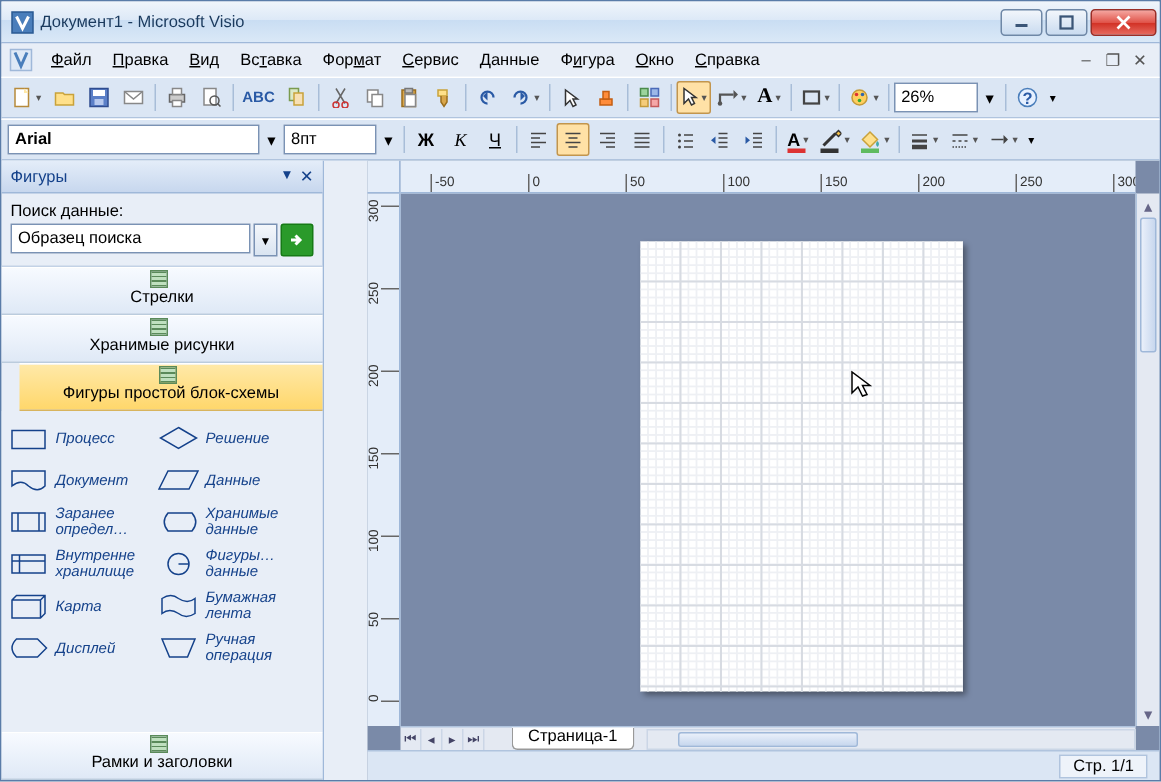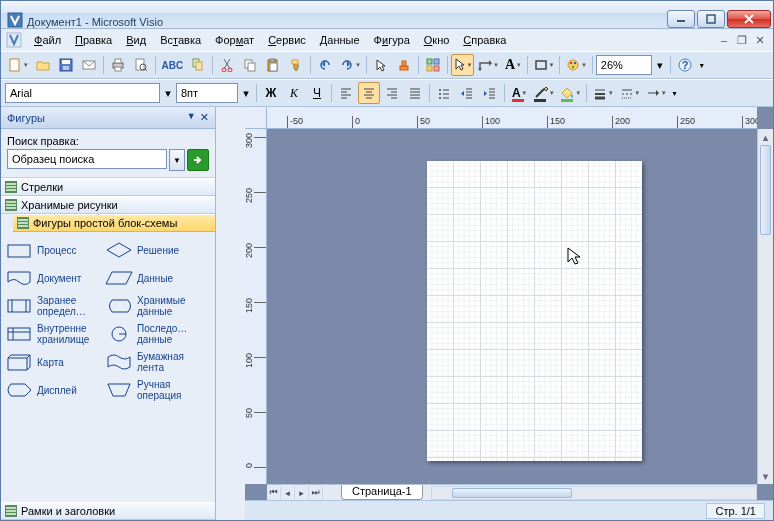--- a/index.html
+++ b/index.html
@@ -1,21 +1,21 @@
 <!DOCTYPE html>
 <html><head>
 <meta charset="utf-8">
 <style>
 * { box-sizing: border-box; margin: 0; padding: 0; font-family: Tahoma, Arial, sans-serif; font-size: 11px; }
 body { background: #fff; overflow: hidden; width: 774px; height: 521px; }
 
 .window { width: 774px; height: 521px; border: 1px solid #5a7ca8; display: flex; flex-direction: column; background: #e8eef7; }
 
 
-.titlebar { height: 28px; background: linear-gradient(to bottom,#f0f5fb 0%,#dde9f7 45%,#c9ddf3 46%,#dae8f7 100%); display: flex; align-items: flex-end; padding: 0 2px 0 6px; border-bottom: 1px solid #9fb8d9; }
+.titlebar { height: 28px; background: linear-gradient(to bottom,#f0f5fb 0%,#dde9f7 45%,#c9ddf3 46%,#dae8f7 100%); display: flex; align-items: center; padding: 0 2px 0 6px; border-bottom: 1px solid #9fb8d9; }
 .titlebar .icon { width: 16px; height: 16px; margin-right: 4px; display:flex;align-items:center;justify-content:center; }
 .titlebar .title { color:#1a3a5e; flex:1; padding-top:1px; }
 .winbtns { display:flex; gap:0; }
 .winbtn { width:28px; height:18px; border:1px solid #6e87a6; border-radius:3px; margin-left:2px; background:linear-gradient(to bottom,#f2f6fb,#c9dbf0); display:flex;align-items:center;justify-content:center; color:#3a5577; }
 .winbtn.close { background:linear-gradient(to bottom,#f5a6a0,#e0544a 50%,#d12f23 51%,#e66a5f); color:#fff; border-color:#9a2e27; width:44px; }
 
 
 .menubar { height: 22px; display:flex; align-items:center; padding: 0 4px; background:#e8eef7; }
 .menubar .logo { width:18px;height:18px;margin-right:4px;display:flex;align-items:center;justify-content:center; }
 .menubar .menu { padding:2px 7px; color:#000; cursor:default; }
@@ -35,26 +35,26 @@
 .body { flex:1; display:flex; overflow:hidden;gap:29px; }
 .panel { width:215px; background:#e8eef7; border-right:1px solid #9fb8d9; display:flex; flex-direction:column; }
 .panel-hd { height:22px; background:linear-gradient(to bottom,#e4edf9,#c7d7ee); border-bottom:1px solid #9fb8d9; display:flex;align-items:center; padding:0 6px; color:#15428b; font-weight:normal; }
 .search { padding:6px; border-bottom:1px solid #c3d2e6; }
 .search label { display:block; margin-bottom:2px; }
 .search-row { display:flex; gap:2px; }
 .search-row .tinput { flex:1; }
 .gobtn { width:22px;height:22px; background:#2a9a2a; border:1px solid #167a16;color:#fff;display:flex;align-items:center;justify-content:center;border-radius:2px;}
 .drpbtn { width:16px;height:22px; border:1px solid #7a92b4; background:linear-gradient(#f4f7fb,#d9e4f1); display:flex;align-items:center;justify-content:center;font-size:8px;}
 
-.cat { height:18px; background:linear-gradient(to bottom,#f7faff,#dfe9f6); border-top:1px solid #fff; border-bottom:1px solid #bcd; padding:1px 4px; display:flex;align-items:center; cursor:default; }
+.cat { height:32px; background:linear-gradient(to bottom,#f7faff,#dfe9f6); border-top:1px solid #fff; border-bottom:1px solid #bcd; padding:1px 4px; display:flex;align-items:center; cursor:default;flex-direction:column; }
 .cat.sel { background:linear-gradient(to bottom,#ffe9a8,#ffd76b); border-bottom-color:#d8b45e;margin-left:12px; }
 .cat .cicon { width:12px;height:12px; border:1px solid #5a8a5a; background:repeating-linear-gradient(to bottom,#5a8a5a 0 1px,#bfe0bf 1px 3px); margin-right:4px; }
 
 .shapes-grid { flex:1; overflow:auto; padding:4px 2px; background:#e8eef7; }
-.shp-row { display:flex; }
+.shp-row { display:flex;font-style:italic; }
 .shp { width:100px; padding:3px 2px; display:flex; align-items:center; gap:4px; cursor:default; }
 .shp .glyph { width:28px;height:22px; display:flex;align-items:center;justify-content:center; flex-shrink:0; }
 .shp .lbl { font-size:10px; line-height:11px; color:#15428b; }
 
 
 .canvas-wrap { flex:1; display:flex; flex-direction:column; background:#7a8aa8; position:relative; }
 .ruler-corner { position:absolute; left:0; top:0; width:22px; height:22px; background:#e4edf9; border-right:1px solid #9fb8d9; border-bottom:1px solid #9fb8d9; z-index:3;}
 .ruler-h { position:absolute; left:22px; right:16px; top:0; height:22px; background:#e4edf9; border-bottom:1px solid #9fb8d9; z-index:2; overflow:hidden;}
 .ruler-v { position:absolute; left:0; top:22px; bottom:36px; width:22px; background:#e4edf9; border-right:1px solid #9fb8d9; z-index:2; overflow:hidden;}
 .ruler-h .ticks, .ruler-v .ticks { position:relative; width:100%; height:100%; }
@@ -295,21 +295,21 @@
     <div class="tbtn">
         <svg width="14" height="14">
           <circle cx="7" cy="7" r="6" fill="#e6f0ff" stroke="#4a7ebb"></circle>
           <text x="7" y="11" text-anchor="middle" fill="#2a5aa5" font-size="10" font-weight="bold">?</text>
         </svg>
       </div>
     <div class="tbtn" style="min-width:10px;font-size:8px">▾</div>
   </div>
 
   <div class="toolbar">
-    <input class="tinput" style="width: 155px;" value="Arial">
+    <input class="tinput" style="width: 168px; font-weight: bold;" value="Arial">
     <div class="tbtn" style="min-width:14px">▾</div>
     <input class="tinput" style="width: 62px;" value="8пт">
     <div class="tbtn" style="min-width:14px">▾</div>
     <div class="tsep"></div>
     <div class="tbtn">
         <b style="font-size:12px">Ж</b>
       </div>
     <div class="tbtn">
         <i style="font-size:12px;font-family:serif">К</i>
       </div>
@@ -407,21 +407,21 @@
 
     <div class="panel">
       <div class="panel-hd">
         <span>Фигуры</span>
         <span style="margin-left:auto;display:flex;gap:4px;">
           <span style="font-size:9px;color:#15428b">▼</span>
           <span style="font-size:11px;color:#15428b">✕</span>
         </span>
       </div>
       <div class="search">
-        <label>Поиск правка:</label>
+        <label>Поиск данные:</label>
         <div class="search-row">
           <input class="tinput" value="Образец поиска" style="">
           <div class="drpbtn">▼</div>
           <div class="gobtn">
             <svg width="12" height="12">
                 <path d="M2 6 h5 M5 3 l3 3 l-3 3" stroke="#fff" stroke-width="2" fill="none"></path>
               </svg>
           </div>
         </div>
       </div>
@@ -507,21 +507,21 @@
               </span>
               <span class="lbl">Внутренне хранилище</span>
             </div>
             <div class="shp">
               <span class="glyph">
                 <svg width="28" height="22">
                   <circle cx="14" cy="11" r="7" fill="none" stroke="#15428b"></circle>
                   <line x1="14" y1="11" x2="21" y2="11" stroke="#15428b"></line>
                 </svg>
               </span>
-              <span class="lbl">Последо… данные</span>
+              <span class="lbl">Фигуры… данные</span>
             </div>
           </div>
           <div class="shp-row">
             <div class="shp">
               <span class="glyph">
                 <svg width="28" height="22">
                   <path d="M3 7 l3-3 h19 v12 l-3 3 h-19 z M3 7 h19 v12 M22 7 l3-3" fill="none" stroke="#15428b"></path>
                 </svg>
               </span>
               <span class="lbl">Карта</span>

